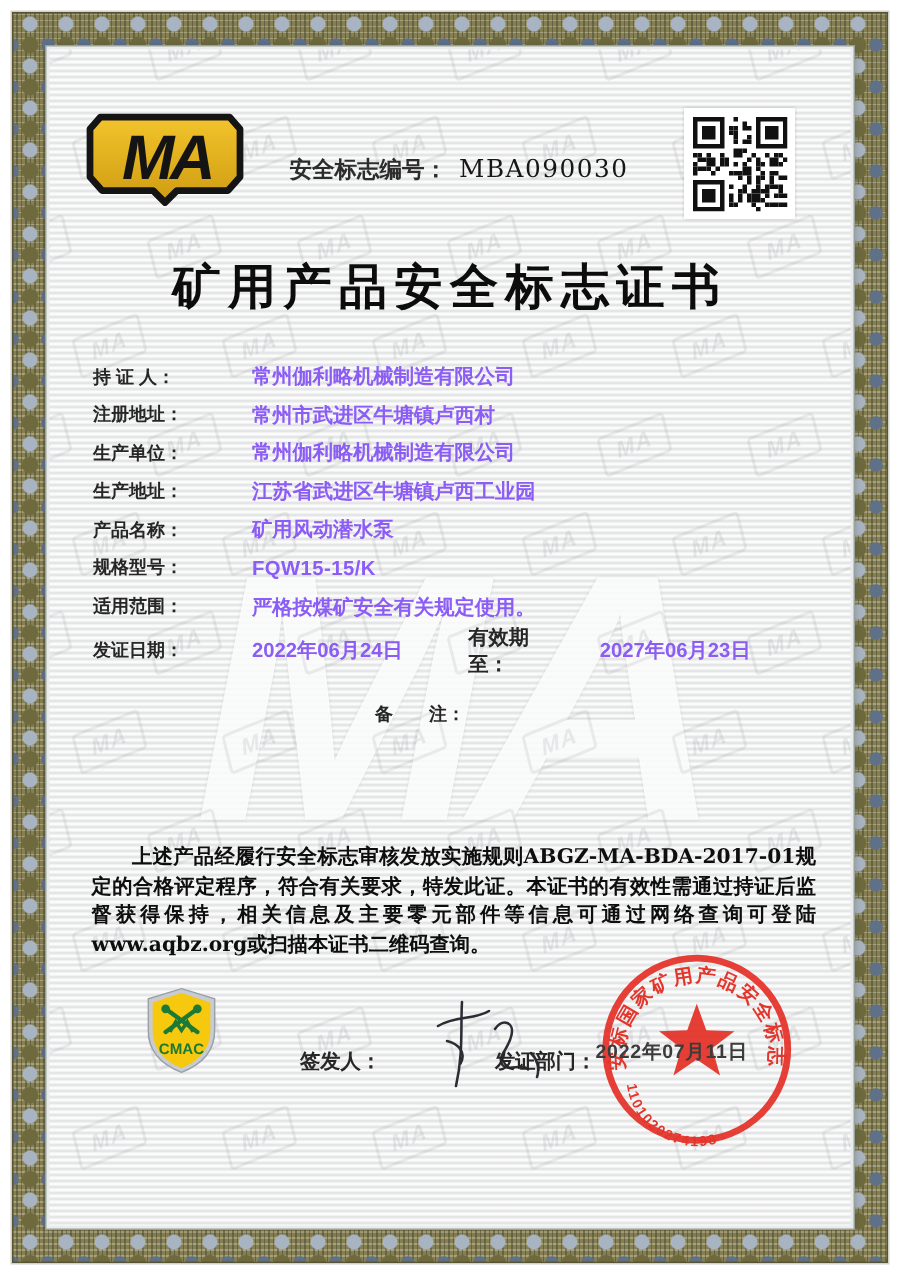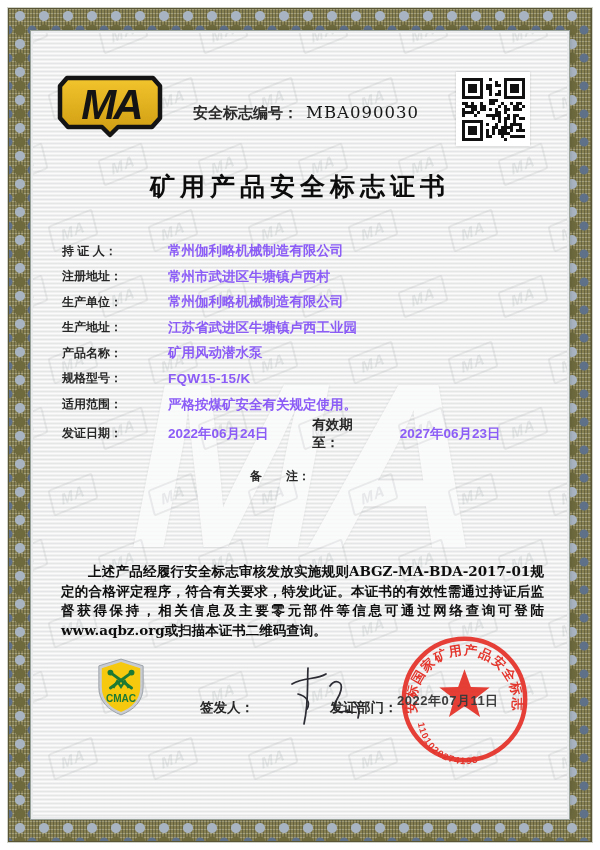--- a/index.html
+++ b/index.html
@@ -36,21 +36,21 @@
   .content{position:absolute;inset:0;z-index:2;}
   
   .logo{position:absolute;left:57px;top:74px;width:106px;height:64px;}
   .code-line{position:absolute;left:0;right:0;top:103px;text-align:center;padding-left:12px;
     color:#2c2c2c;font-size:15px;font-weight:600;}
   .code-line .code-val{font-family:"DejaVu Serif",serif;font-weight:400;font-size:16.5px;
     color:#161616;letter-spacing:1px;margin-left:8px;}
   .qr-box{position:absolute;left:456px;top:72px;width:74px;height:74px;background:#fff;
     box-shadow:0 0 2px rgba(0,0,0,.2);display:flex;align-items:center;justify-content:center;}
   .title{position:absolute;left:0;right:0;top:170px;text-align:center;
-    font-family:"DejaVu Serif",serif;font-weight:700;font-size:25px;color:#0c0c0c;
+    font-family:"DejaVu Serif",serif;font-weight:700;font-size:32px;color:#0c0c0c;
     letter-spacing:5px;}
   
   .rows{position:absolute;left:62px;top:240px;right:56px;}
   .row{display:flex;align-items:center;height:22px;margin-bottom:3.6px;}
   .row .label{width:106px;flex:none;font-size:12px;font-weight:600;color:#262626;}
   .row.wide .label{width:auto;margin-right:30px;}
   .row .value{font-size:13.5px;font-weight:700;color:#8b5cf6;
     font-family:"DejaVu Serif",serif;}
   .row .value.sans{font-family:"Liberation Sans",sans-serif;letter-spacing:.3px;}
   .row.dates{margin-top:7px;}

